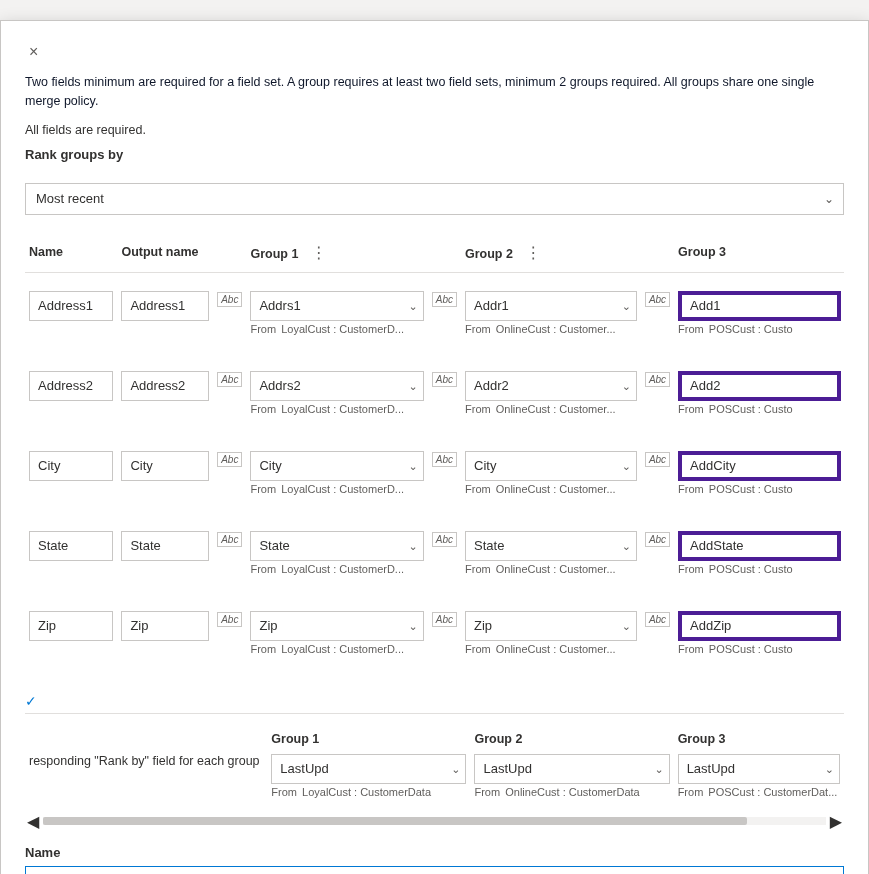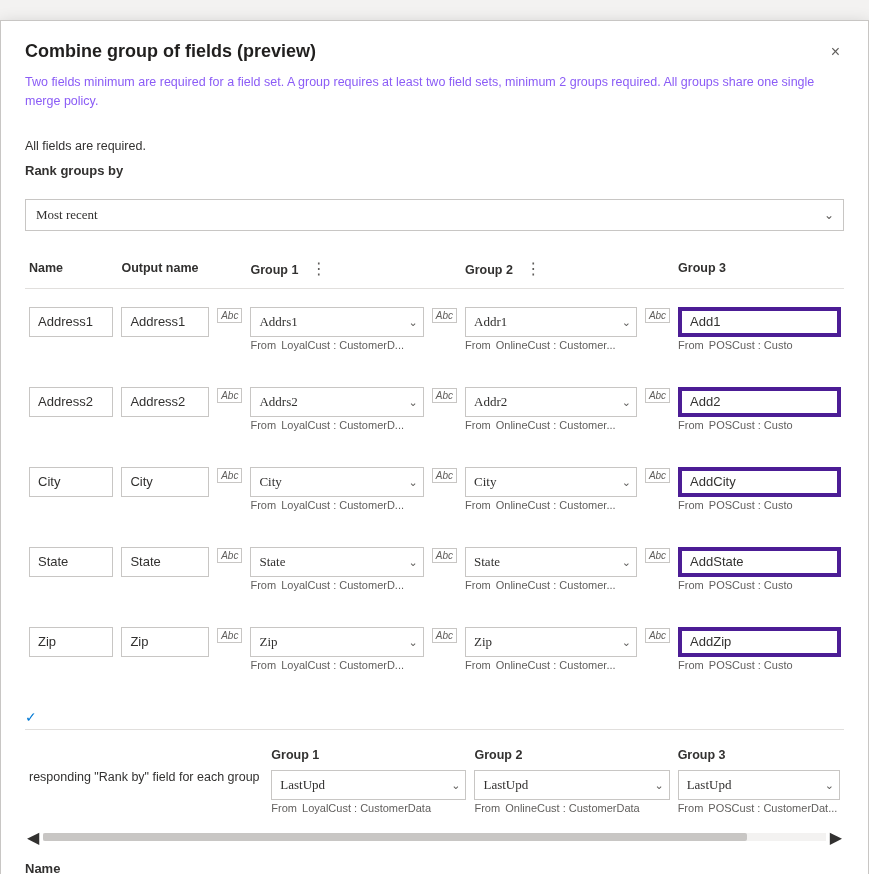--- a/index.html
+++ b/index.html
@@ -36,22 +36,22 @@
     .close-btn {
       background: none;
       border: none;
       cursor: pointer;
       font-size: 16px;
       color: #605e5c;
       padding: 2px 4px;
     }
     .dialog-desc {
       font-size: 12.5px;
-      color: #8b5cf6;
-      margin-bottom: 28px;
+      color: #0f172a;
+      margin-bottom: 12px;
       line-height: 1.5;
     }
     .required-note {
       font-size: 12.5px;
       color: #323130;
       margin-bottom: 10px;
     }
     .rank-label {
       font-size: 13px;
       font-weight: 600;
@@ -64,21 +64,20 @@
     .rank-select {
       width: 100%;
       height: 32px;
       border: 1px solid #c8c6c4;
       padding: 0 32px 0 10px;
       font-size: 13px;
       appearance: none;
       background: #fff;
       cursor: pointer;
       color: #323130;
-      font-family: Liberation Serif, serif;
     }
     .rank-select-arrow {
       position: absolute;
       right: 10px;
       top: 50%;
       transform: translateY(-50%);
       pointer-events: none;
       color: #605e5c;
       font-size: 12px;
     }
@@ -123,21 +122,20 @@
     .group-select {
       width: 100%;
       height: 30px;
       border: 1px solid #c8c6c4;
       padding: 0 24px 0 8px;
       font-size: 13px;
       appearance: none;
       background: #fff;
       cursor: pointer;
       color: #323130;
-      font-family: Liberation Serif, serif;
     }
     .group-select-arrow {
       position: absolute;
       right: 6px;
       top: 50%;
       transform: translateY(-50%);
       pointer-events: none;
       color: #605e5c;
       font-size: 11px;
     }
@@ -277,21 +275,20 @@
       display: flex;
       flex-direction: column;
     }
   </style>
 </head>
 <body>
 
 <div class="dialog">
 
   <div class="dialog-header">
-    <span class="dialog-title">Combine group of fields (preview)</span>
     <button class="close-btn">×</button>
   </div>
 
   <p class="dialog-desc">Two fields minimum are required for a field set. A group requires at least two field sets, minimum 2 groups required. All groups share one single merge policy.</p>
 
   <p class="required-note">All fields are required.</p>
 
   <div class="rank-label">Rank groups by</div>
   <div class="rank-select-wrap">
     <select class="rank-select">

